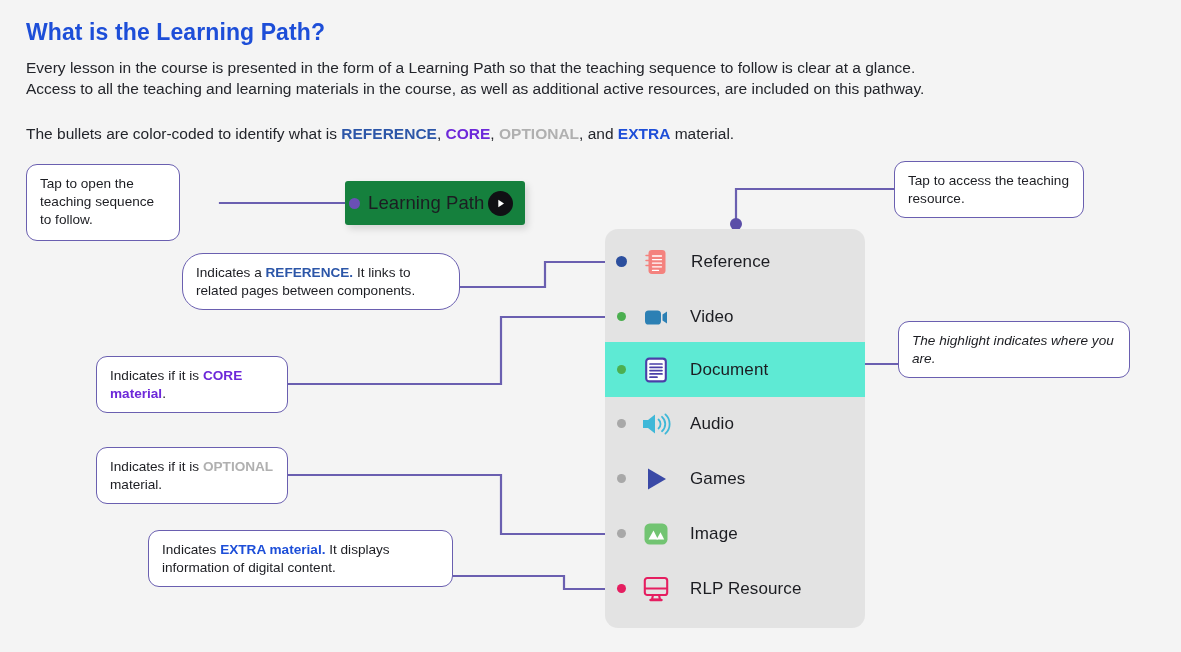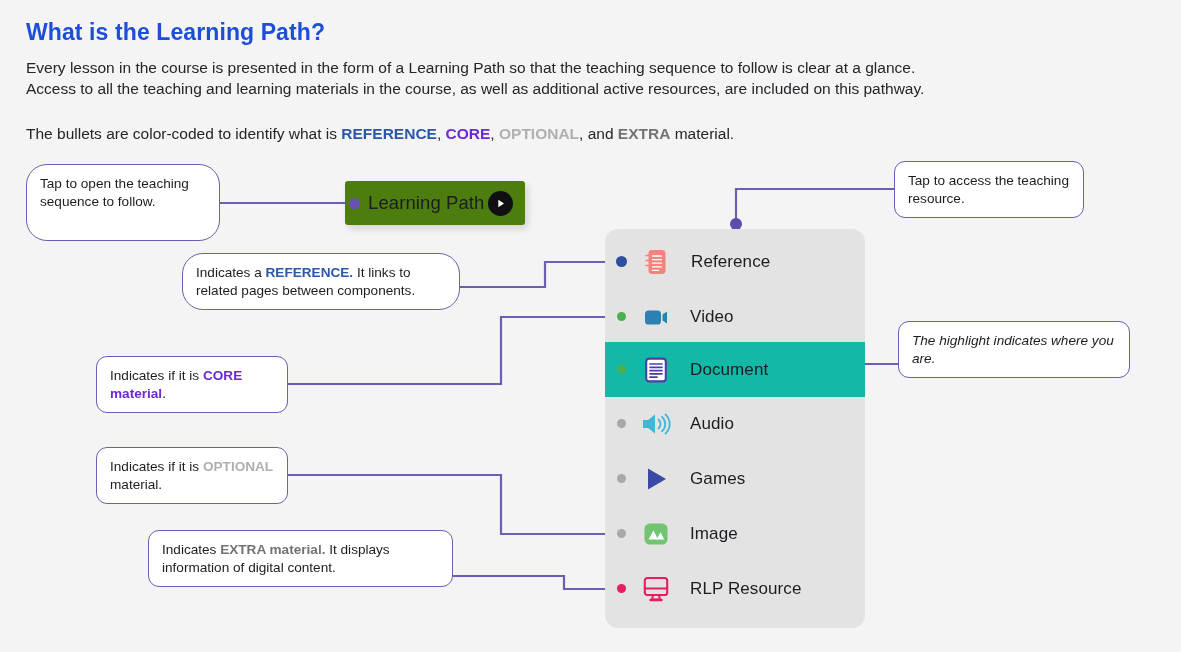--- a/index.html
+++ b/index.html
@@ -22,44 +22,44 @@
     font-size:15.5px;line-height:21px;color:#23252b;
   }
   #legend-line{
     position:absolute;left:26px;top:123px;
     font-size:15.5px;line-height:21px;color:#23252b;
   }
   .kw{font-weight:bold;}
   .kw-reference{color:#2c56a8;}
   .kw-core{color:#6d28d9;}
   .kw-optional{color:#b0b0b0;}
-  .kw-extra{color:#737373;margin-top:18px;}
+  .kw-extra{color:#1d4ed8;margin-top:18px;}
 
   
   #connectors{position:absolute;left:0;top:0;width:1181px;height:652px;pointer-events:none;}
 
   
   .callout{
     position:absolute;background:#ffffff;
     border:1.4px solid #6a5fb0;border-radius:11px;
     font-size:13.6px;line-height:18px;color:#1c1d22;
     padding:10px 13px;box-sizing:border-box;
   }
-  #callout-open{left:26px;top:164px;width:194px;height:77px;border-radius:21px;}
+  #callout-open{left:26px;top:164px;width:154px;height:77px;}
   #callout-reference{left:182px;top:253px;width:278px;height:57px;border-radius:21px;}
   #callout-core{left:96px;top:356px;width:192px;height:57px;}
   #callout-optional{left:96px;top:447px;width:192px;height:57px;}
   #callout-extra{left:148px;top:530px;width:305px;height:57px;}
   #callout-access{left:894px;top:161px;width:190px;height:57px;}
   #callout-highlight{left:898px;top:321px;width:232px;height:57px;font-style:italic;}
 
   
   #learning-path-card{
     position:absolute;left:345px;top:181px;width:180px;height:44px;
-    background:#4d7c0f;border-radius:3px;
+    background:#15803d;border-radius:3px;
     box-shadow:3px 4px 7px rgba(0,0,0,.13);
     display:flex;align-items:center;
   }
   #lp-bullet{
     width:11px;height:11px;border-radius:50%;
     background:#6a4fb6;margin-left:4px;flex:0 0 auto;
   }
   #lp-label{
     font-size:18.5px;color:#1c1d22;margin-left:8px;flex:1 1 auto;letter-spacing:.1px;
   }
@@ -70,21 +70,21 @@
 
   
   #resource-panel{
     position:absolute;left:605px;top:229px;width:260px;height:399px;
     background:#e3e3e3;border-radius:13px;overflow:hidden;
   }
   .res-row{
     position:absolute;left:0;width:260px;height:55px;
     display:flex;align-items:center;
   }
-  .res-row.highlighted{background:#14b8a6;}
+  .res-row.highlighted{background:#5eead4;}
   .res-bullet{
     width:9px;height:9px;border-radius:50%;margin-left:12px;flex:0 0 auto;
   }
   .res-bullet.big{width:11px;height:11px;margin-left:11px;}
   .res-icon{
     width:32px;height:32px;margin-left:14px;flex:0 0 auto;
     display:flex;align-items:center;justify-content:center;
   }
   .res-label{
     font-size:17px;color:#1c1d22;margin-left:18px;letter-spacing:.1px;

